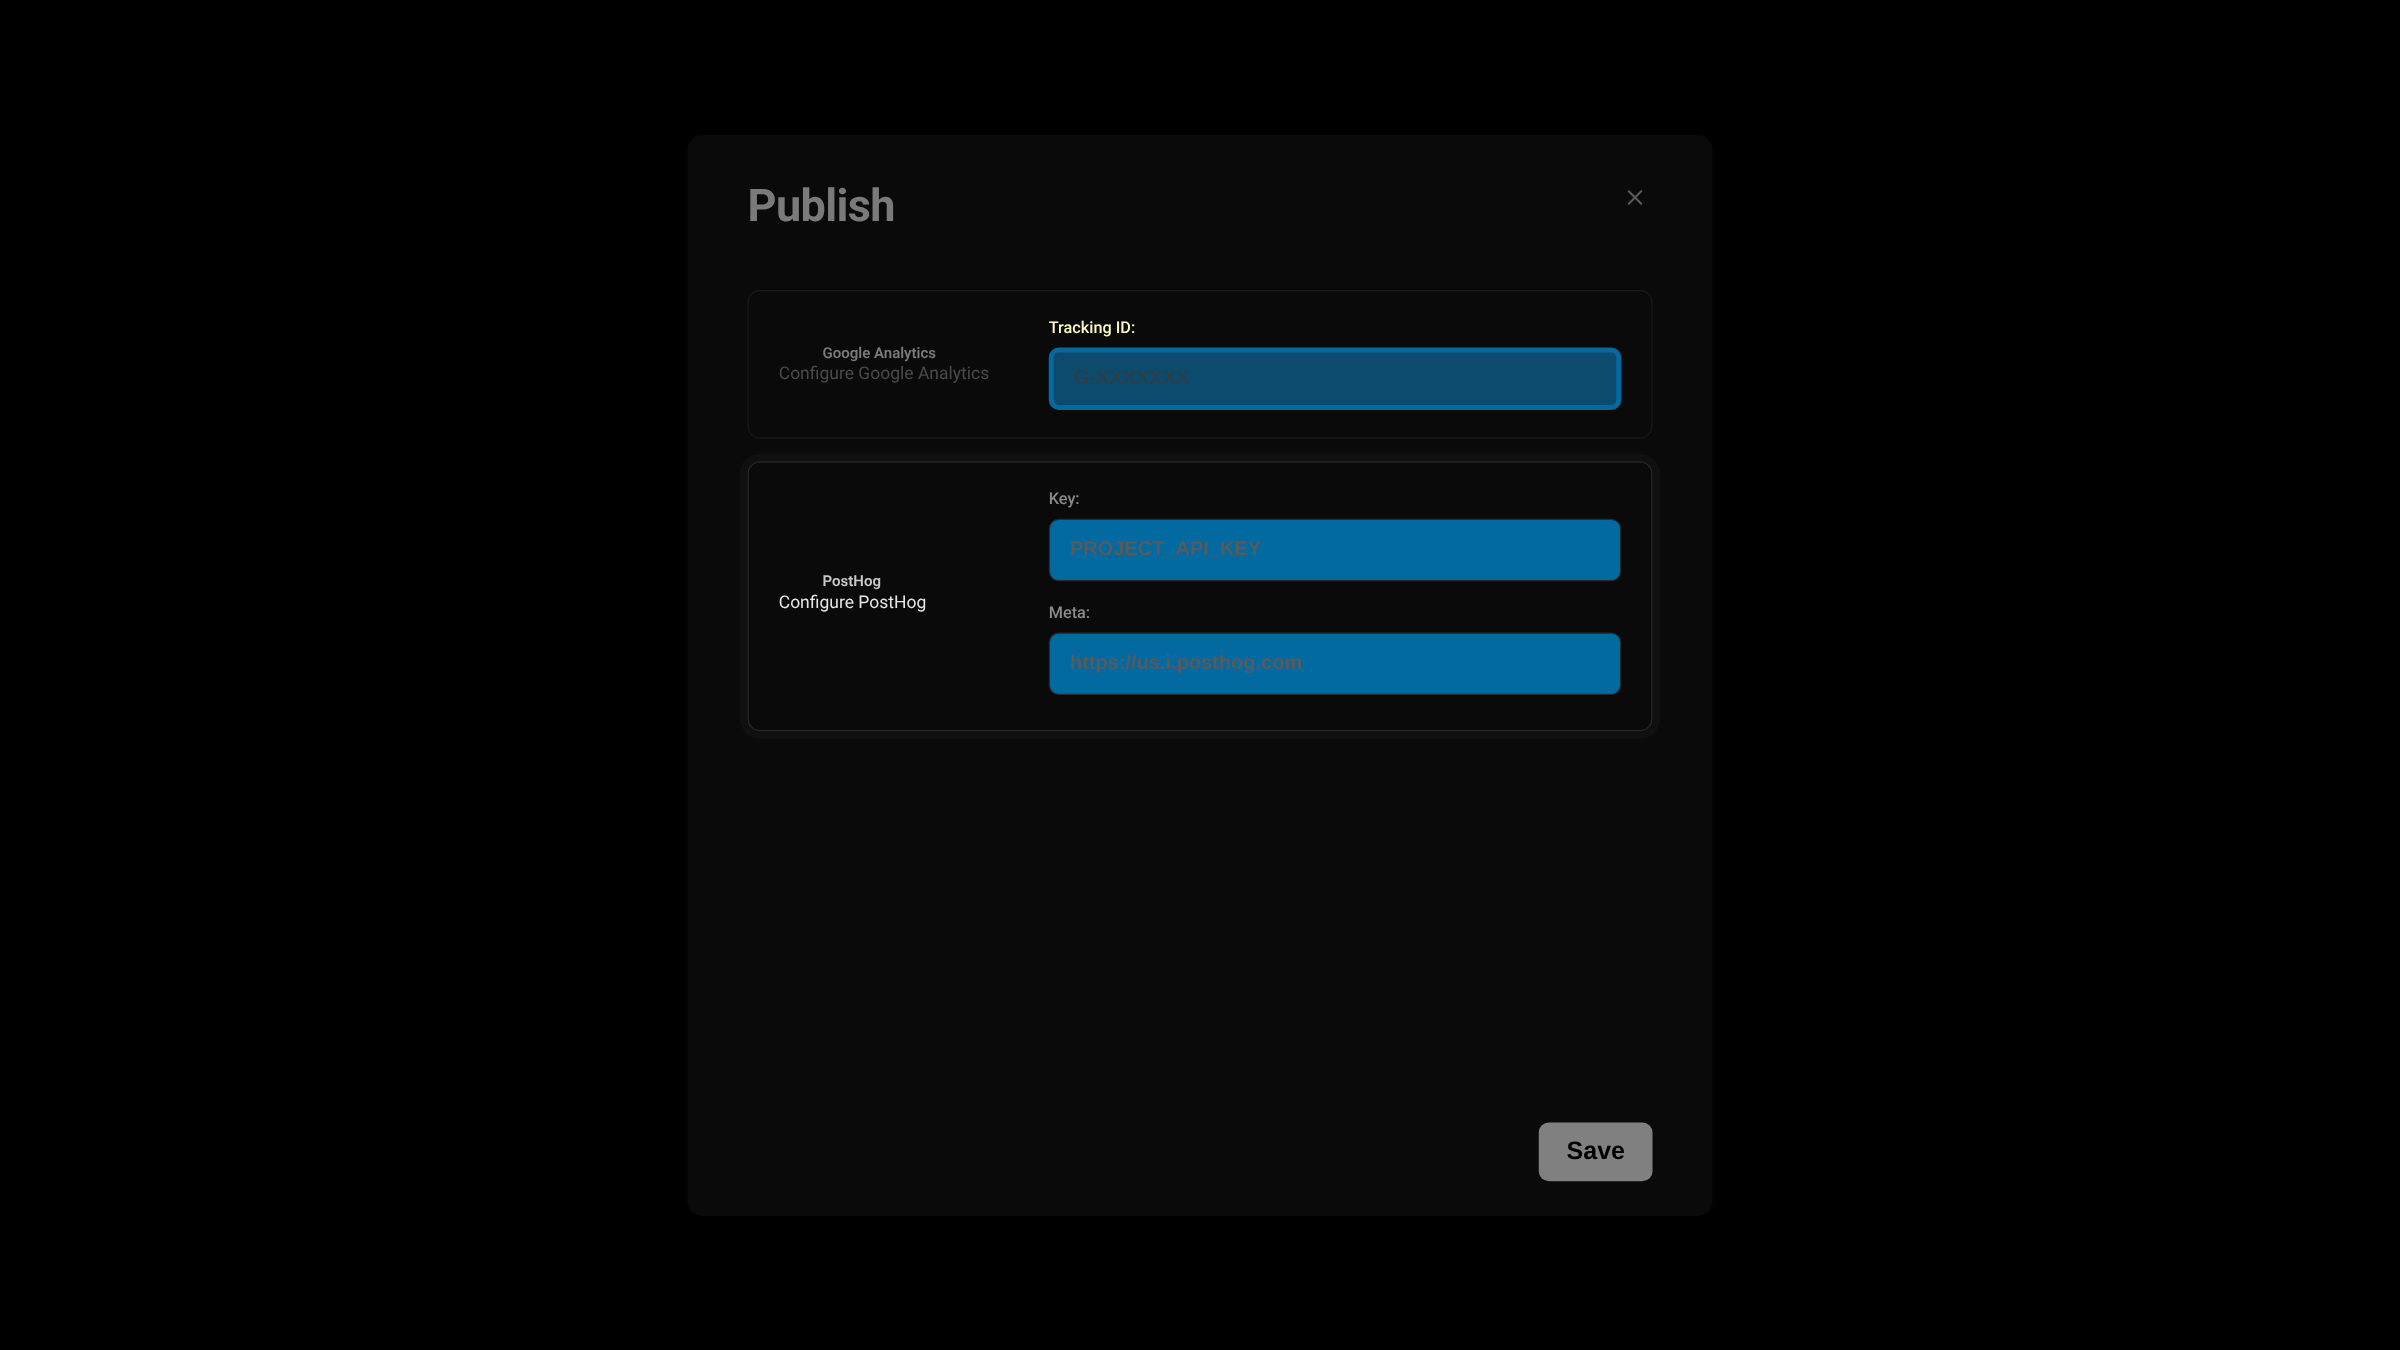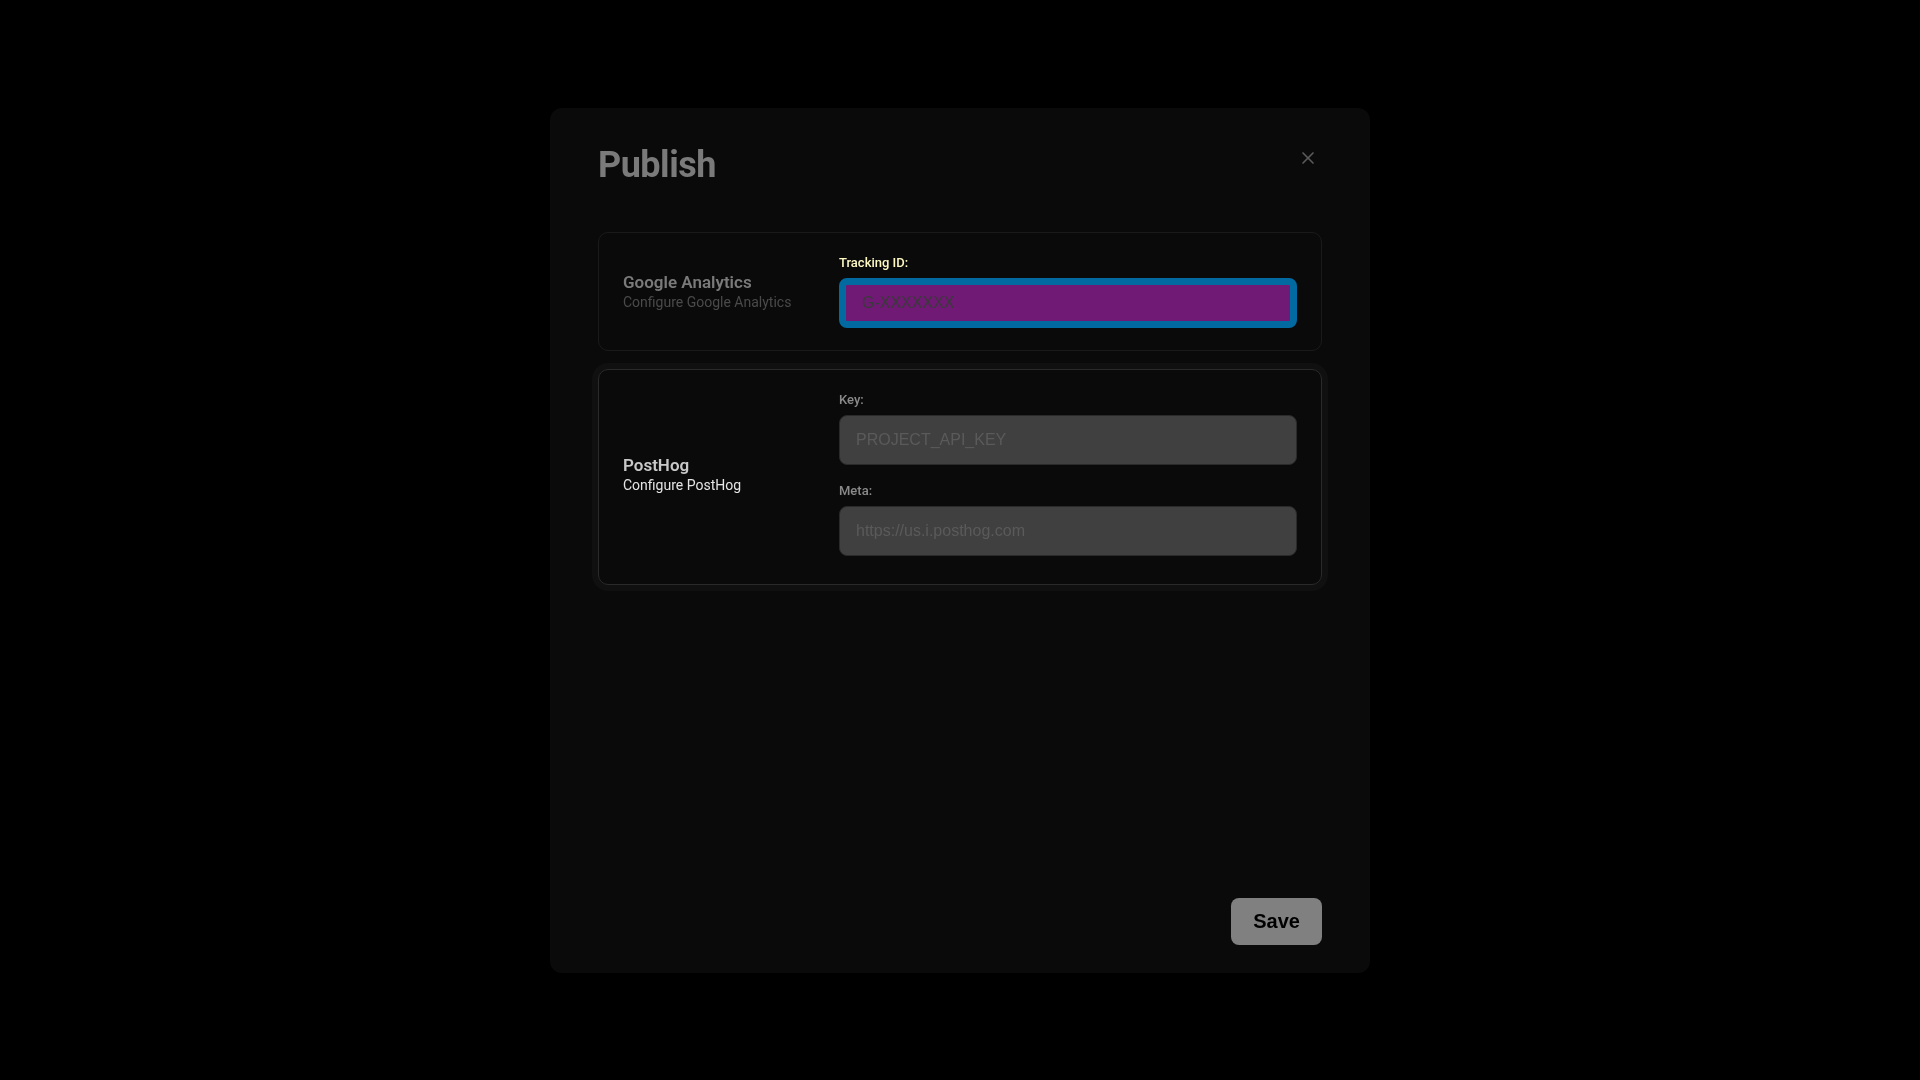--- a/index.html
+++ b/index.html
@@ -104,24 +104,25 @@
       width: 206px;
       flex-shrink: 0;
       display: flex;
       flex-direction: column;
       justify-content: center;
     }
     .card.highlight .card-left {
       justify-content: center;
     }
     .card-title {
-      font-size: 17px;
+      font-size: 12px;
       font-weight: 600;
       color: #7a7a7a;
       margin-bottom: 2px;
+      margin-left: 35px;
     }
     .card.highlight .card-title {
       color: #c8c8c8;
     }
     .card-sub {
       font-size: 14px;
       color: #4a4a4a;
     }
     .card.highlight .card-sub {
       color: #e5e5e5;
@@ -141,31 +142,32 @@
       font-size: 13px;
       color: #fef9c3;
       font-weight: 500;
     }
     .card.highlight .field-label {
       color: #8a8a8a;
     }
     .text-input {
       width: 100%;
       height: 50px;
-      background: #701a75;
-      border: 7px solid #0369a1;
+      background: #0c4a6e;
+      border: 4px solid #0369a1;
       border-radius: 8px;
       padding: 0 16px;
       font-size: 16px;
       color: #c8c8c8;
       outline: none;
     }
     .card.highlight .text-input {
       border: 1px solid #2a2a2a;
-      background: #404040;
+      background: #0369a1;
+      font-weight: bold;
     }
     .text-input::placeholder {
       color: #3a3a3a;
     }
     .card.highlight .text-input::placeholder {
       color: #5a5a5a;
     }
     .footer {
       display: flex;
       justify-content: flex-end;

